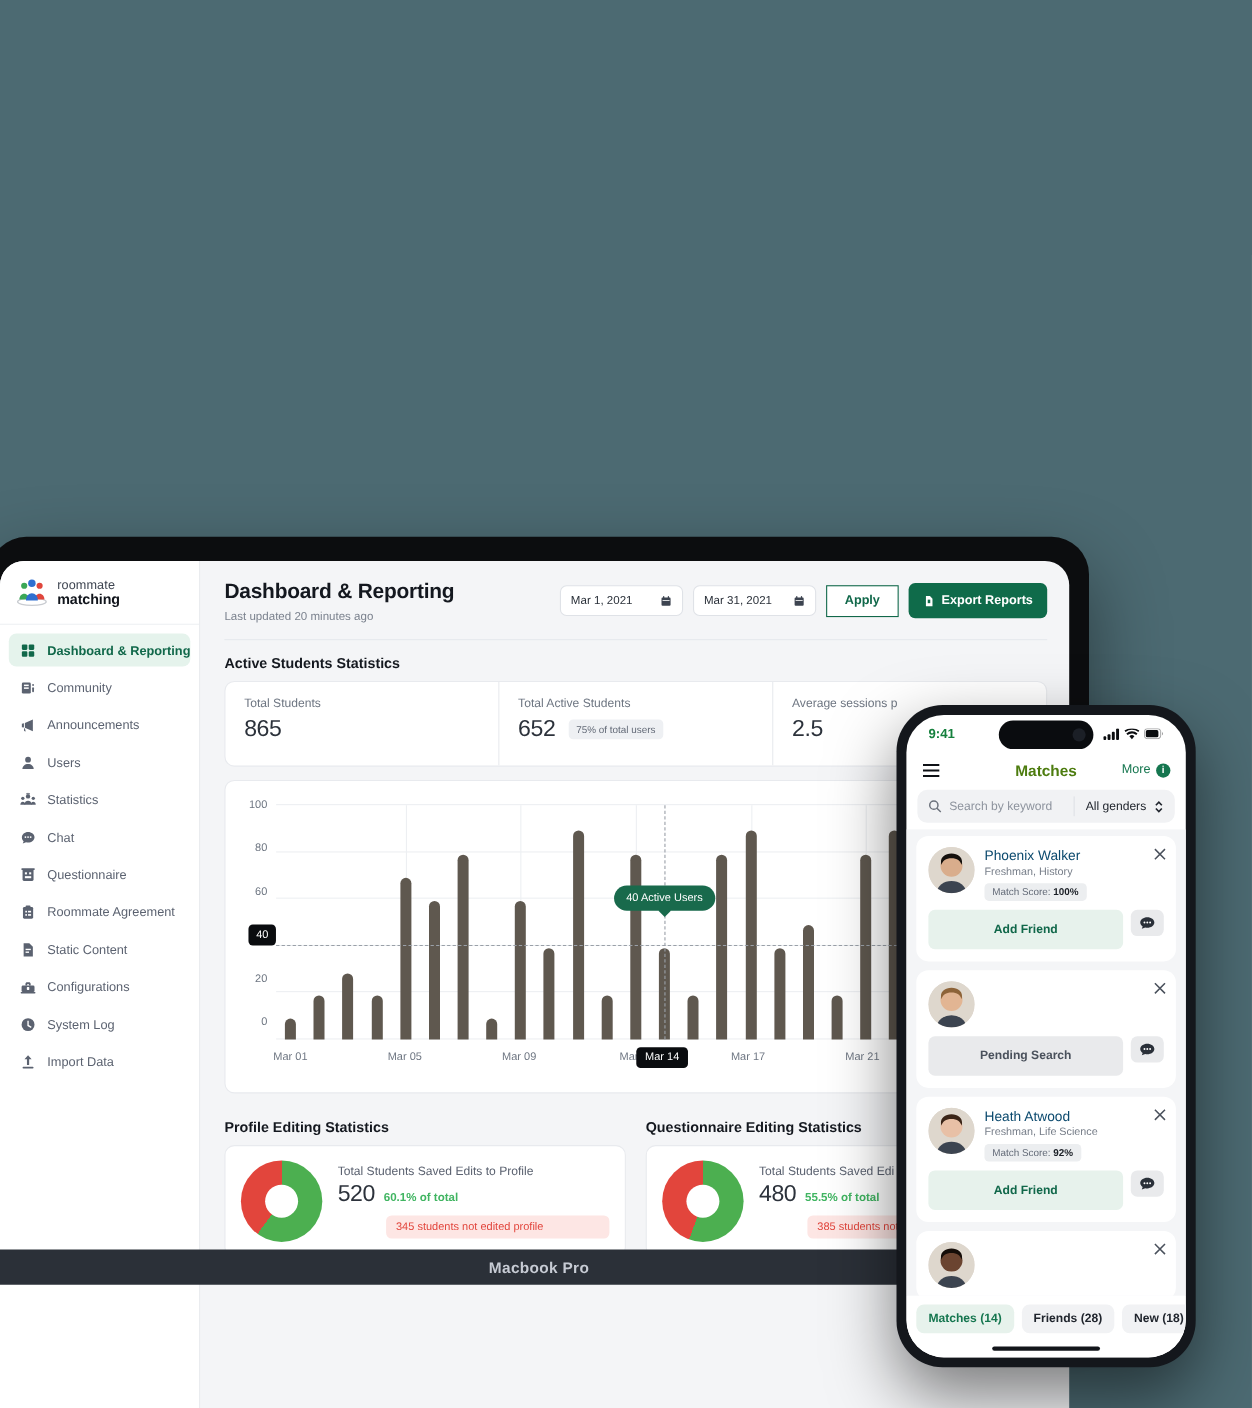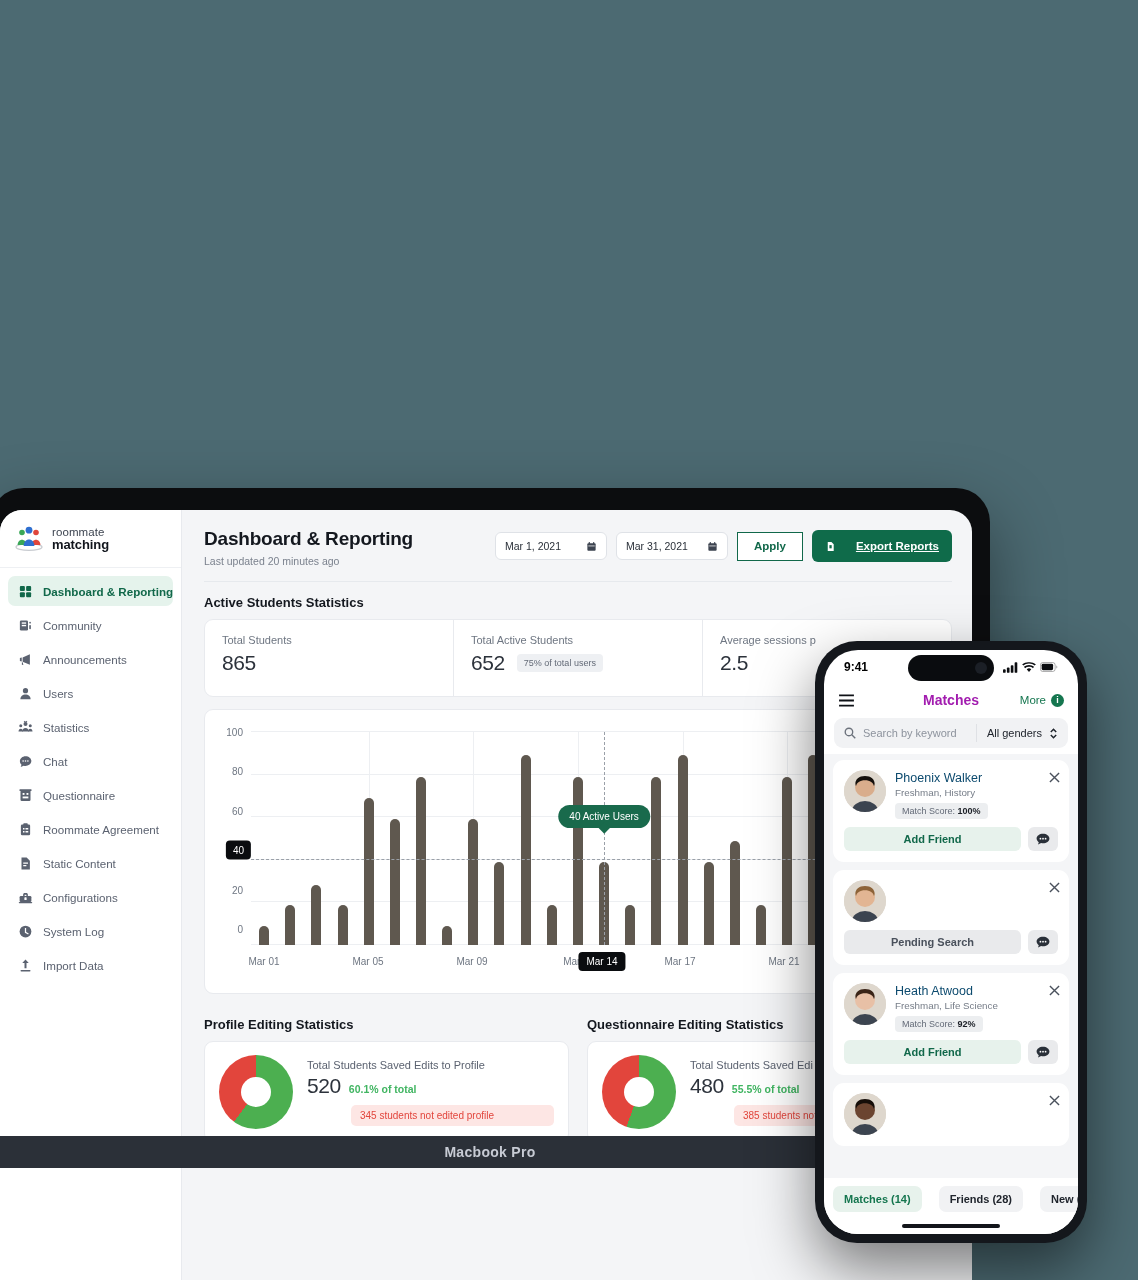--- a/index.html
+++ b/index.html
@@ -79,21 +79,21 @@
     background: #fff; display: flex; align-items: center; justify-content: space-between;
     padding: 0 9px; font-size: 10.5px; color: #2a3039; cursor: pointer;
   }
   .btn-apply {
     height: 29px; padding: 0 16px; border: 1.4px solid #11684a; border-radius: 0;
     background: #fff; color: #11684a; font-size: 11.5px; font-weight: bold; cursor: pointer;
   }
   .btn-export {
     height: 29px; padding: 16px 13px; border: none; border-radius: 6px;
     background: #0f6b4a; color: #fff; font-size: 11.5px; font-weight: bold;
-    display: flex; align-items: center; gap: 20px; cursor: pointer; text-decoration: underline;
+    display: flex; align-items: center; gap: 6px; cursor: pointer;
   }
   .hr { height: 1px; background: #e6e9ed; margin: 14px 0 0 0; }
 
   .sec-title { font-size: 13px; font-weight: bold; color: #14181f; margin: 13px 0 9px; }
 
   .stat-strip {
     background: #fff; border: 1px solid #e8eaee; border-radius: 9px;
     display: flex; height: 78px; overflow: hidden;
   }
   .stat-cell { flex: 1; padding: 14px 17px; border-right: 1px solid #e8eaee; }
@@ -165,30 +165,30 @@
     background: #14171c; border-radius: 42px; padding: 9px;
     box-shadow: 0 26px 60px rgba(0,0,0,.5);
     z-index: 20;
   }
   .phone-screen {
     width: 100%; height: 100%; background: #fff; border-radius: 34px;
     overflow: hidden; position: relative; display: flex; flex-direction: column;
   }
   .status-bar { height: 34px; display: flex; align-items: center;
     justify-content: space-between; padding: 0 20px; position: relative; flex: none; }
-  .status-time { font-size: 12px; font-weight: bold; color: #000000; }
+  .status-time { font-size: 12px; font-weight: bold; color: #15803d; }
   .dyn-island { position: absolute; left: 50%; top: 5px; transform: translateX(-50%);
     width: 86px; height: 26px; background: #0a0c0f; border-radius: 14px; }
   .island-lens { position: absolute; right: 7px; top: 50%; transform: translateY(-50%);
     width: 12px; height: 12px; border-radius: 50%; background: #1b1f26; }
   .status-icons { display: flex; align-items: center; gap: 4px; }
 
   .app-head { height: 32px; display: flex; align-items: center;
     justify-content: space-between; padding: 0 14px; flex: none; }
-  .app-title { font-size: 14px; font-weight: bold; color: #a21caf;
+  .app-title { font-size: 14px; font-weight: bold; color: #4d7c0f;
     position: absolute; left: 50%; transform: translateX(-50%); }
   .more-wrap { display: flex; align-items: center; gap: 5px; }
   .more-txt { font-size: 11.5px; color: #15764f; }
   .info-dot { width: 13px; height: 13px; border-radius: 50%; background: #15764f;
     color: #fff; font-size: 9px; font-weight: bold;
     display: flex; align-items: center; justify-content: center; }
 
   .search-row { margin: 2px 10px 6px; height: 30px; background: #f1f2f4;
     border-radius: 9px; display: flex; align-items: center; flex: none; }
   .search-inp { flex: 1; display: flex; align-items: center; gap: 7px; padding: 0 10px;
@@ -204,30 +204,30 @@
   .mavatar { width: 42px; height: 42px; border-radius: 50%; flex: none;
     overflow: hidden; background: #ded7cd; position: relative; }
   .minfo { flex: 1; min-width: 0; padding-top: 1px; }
   .mname { font-size: 12.5px; color: #0c4a6e; }
   .mmeta { font-size: 9.8px; color: #767d88; margin-top: 2px; }
   .mscore { display: inline-block; margin-top: 5px; background: #eceef0;
     color: #636a77; font-size: 9px; padding: 3px 7px; border-radius: 4px; }
   .mscore b { color: #1b1f26; }
   .mclose { position: absolute; right: 9px; top: 9px; cursor: pointer; }
   .mactions { display: flex; gap: 7px; margin-top: 8px; }
-  .mbtn { flex: 1; height: 24px; border-radius: 6px; display: flex;
+  .mbtn { flex: 1; height: 36px; border-radius: 6px; display: flex;
     align-items: center; justify-content: center;
     font-size: 11px; font-weight: bold; cursor: pointer; }
   .mbtn.add { background: #e7f2ec; color: #11684a; }
   .mbtn.pending { background: #e9eaec; color: #4a515c; }
   .mchat { width: 30px; height: 24px; border-radius: 6px; background: #e9eaec;
     display: flex; align-items: center; justify-content: center; cursor: pointer; flex: none; }
 
   .tabbar { flex: none; background: #fff; padding: 8px 9px 6px;
-    display: flex; gap: 17px; overflow: hidden; }
+    display: flex; gap: 7px; overflow: hidden; }
   .tab { height: 26px; padding: 0 11px; border-radius: 7px; background: #f1f2f4;
     display: flex; align-items: center; font-size: 11px; font-weight: bold;
     color: #20252d; white-space: nowrap; cursor: pointer; flex: none; }
   .tab.active { background: #e7f2ec; color: #15764f; }
   .home-ind { height: 16px; background: #fff; display: flex; align-items: center;
     justify-content: center; flex: none; }
   .home-ind i { display: block; width: 98px; height: 4px; background: #12151a;
     border-radius: 2px; }
 </style>
 </head>

